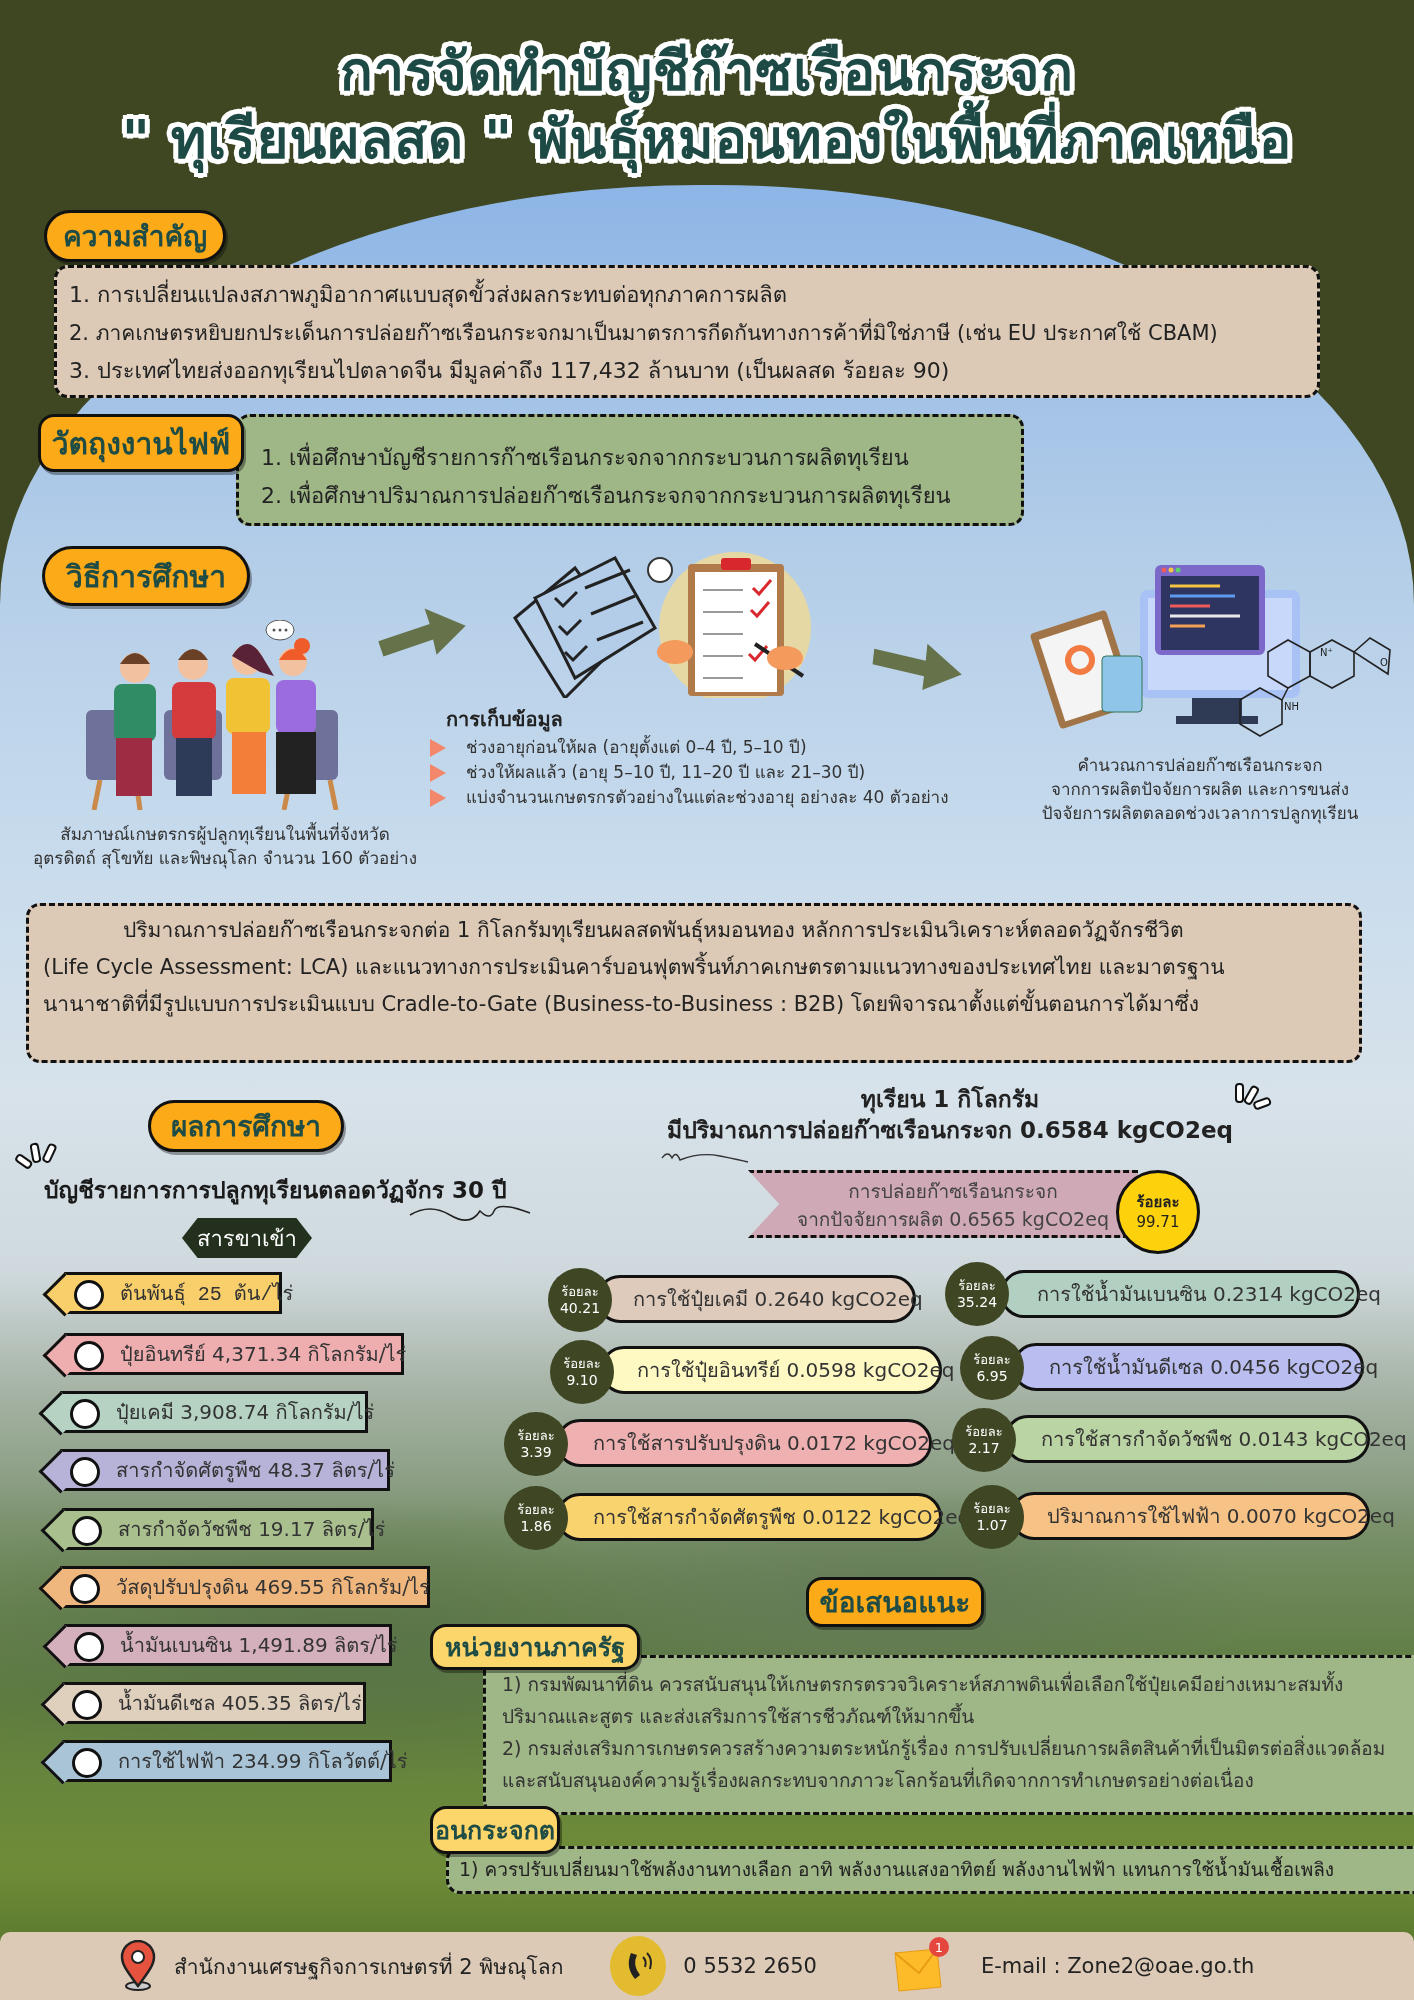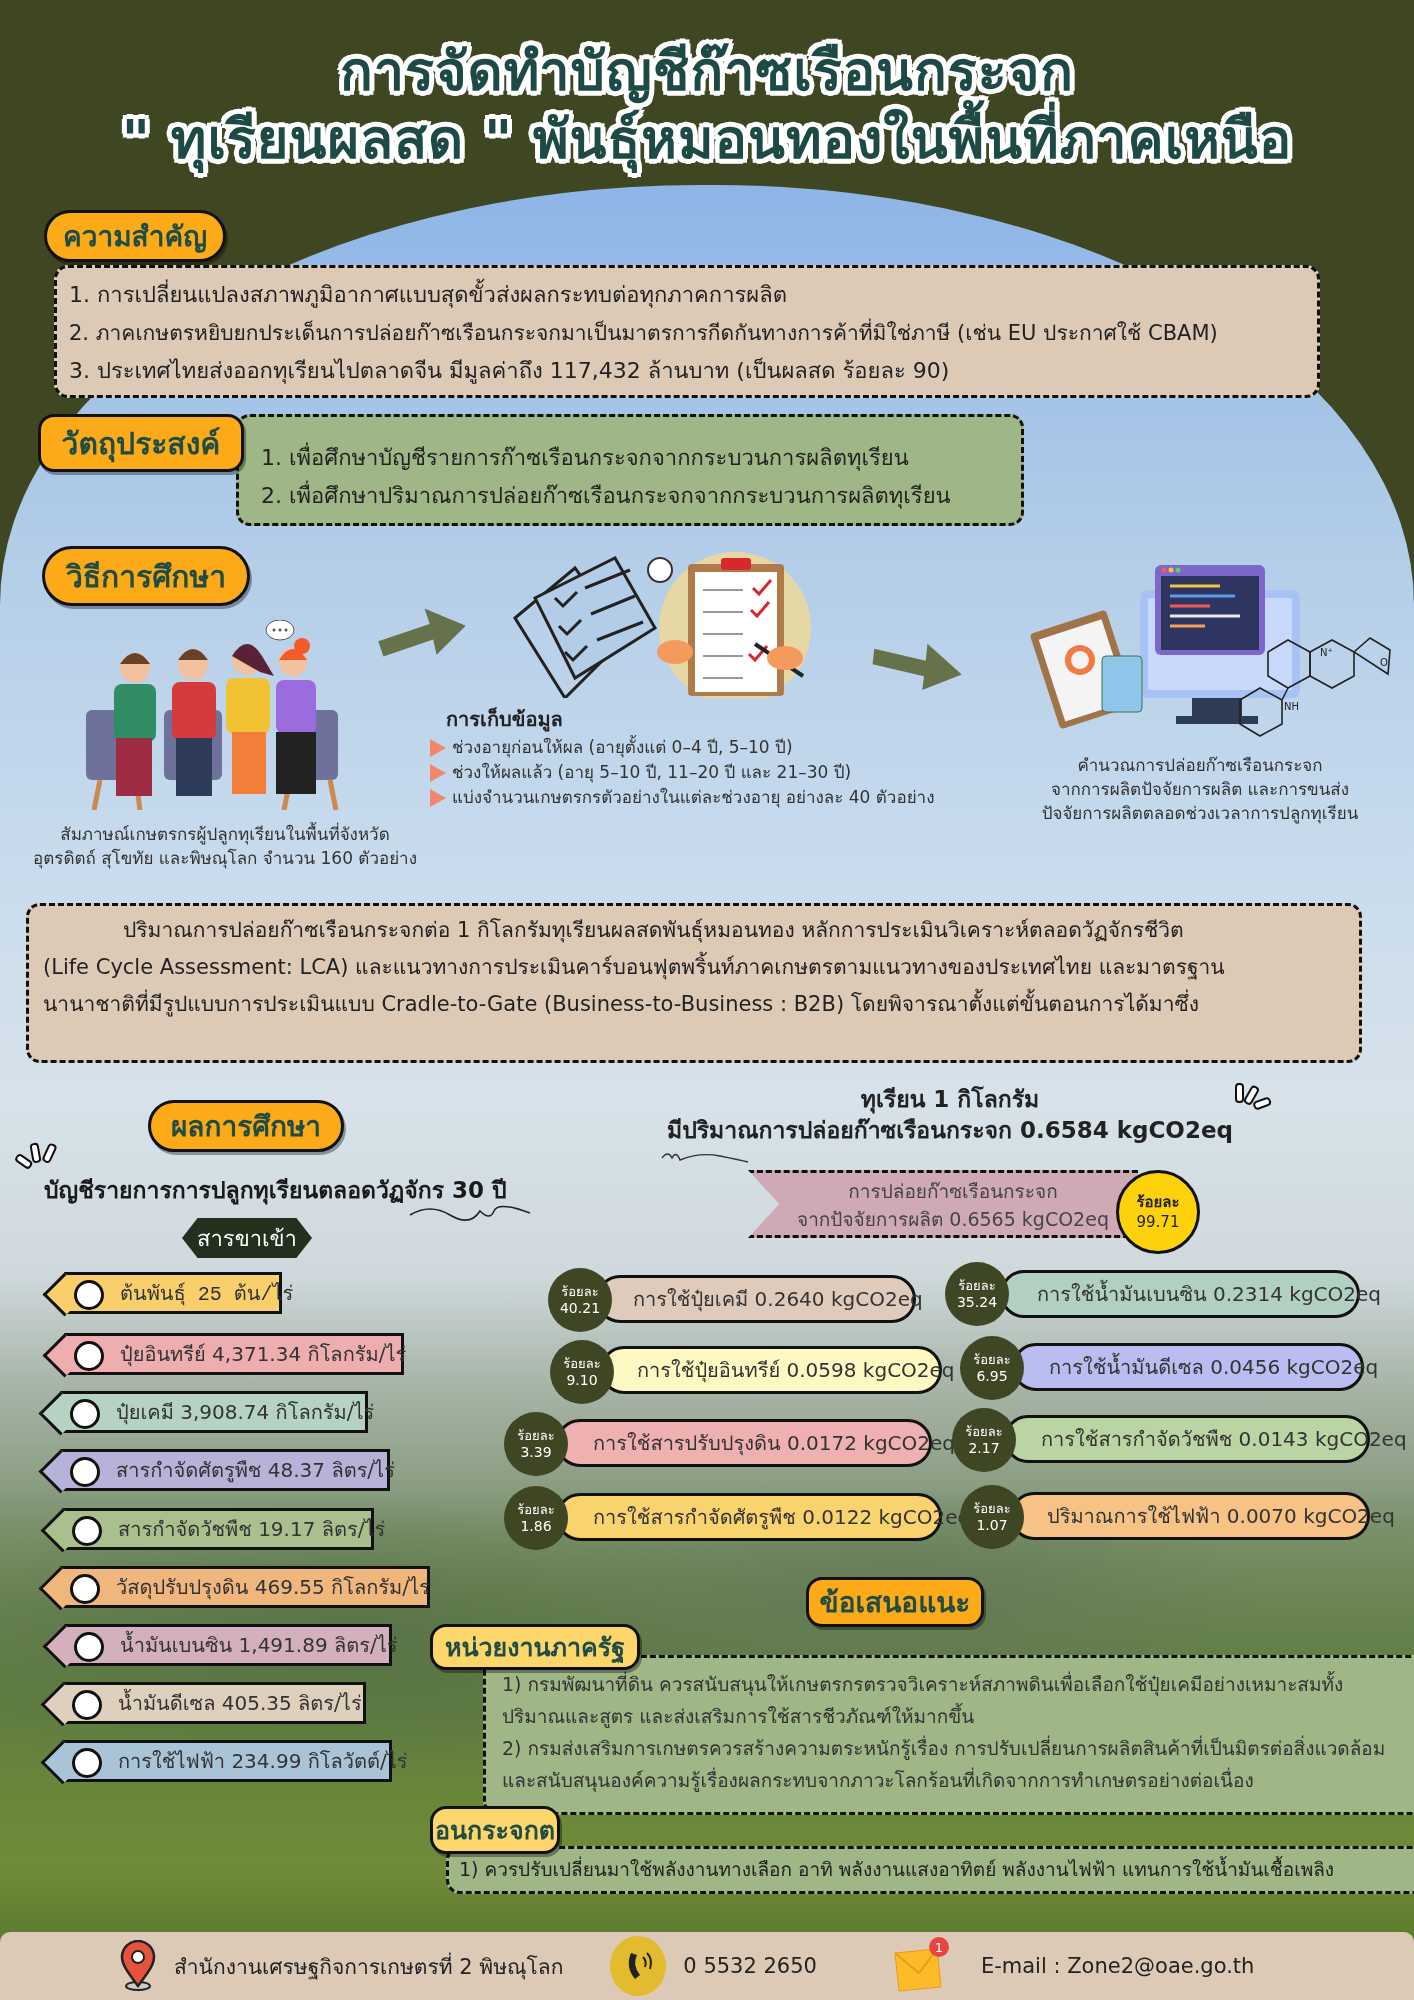--- a/index.html
+++ b/index.html
@@ -53,21 +53,21 @@
   .dashbox.green { background: #9fb687; }
 
   .list-line { white-space: nowrap; }
 
   
   .illus { position: absolute; }
   .caption { position: absolute; text-align: center; font-size: 17px; line-height: 24px; color: #333; }
   .arrow-shape { position: absolute; width: 100px; height: 60px; }
   .collect-title { position: absolute; left: 446px; top: 703px; font-size: 20px; font-weight: bold; color: #222; }
   .collect-list { position: absolute; left: 430px; top: 735px; font-size: 17px; line-height: 25px; color: #333; }
-  .collect-list .row { display: flex; align-items: center; gap: 6px; white-space: nowrap; }
+  .collect-list .row { display: flex; align-items: center; gap: 20px; white-space: nowrap; }
   .tri-icon { display: inline-block; width: 0; height: 0; border-top: 9px solid transparent; border-bottom: 9px solid transparent; border-left: 16px solid #f2876b; }
 
   
   .sub-head { position: absolute; font-size: 23px; font-weight: bold; color: #1a1a1a; white-space: nowrap; }
   .hex-tag {
     position: absolute; left: 182px; top: 1218px; width: 130px; height: 40px;
     background: #22301d; color: #fff; font-size: 22px; display: flex; align-items: center; justify-content: center;
     clip-path: polygon(12% 0, 88% 0, 100% 50%, 88% 100%, 12% 100%, 0 50%);
     outline: 2px solid #9bb08a;
   }
@@ -140,21 +140,21 @@
 </div>
 <div class="pill" style="left:44px; top:210px; width:182px; height:52px;">
   <span>ความสำคัญ</span>
 </div>
 
 <div class="dashbox green" style="left:236px; top:414px; width:788px; height:112px; padding:22px 22px;">
   <div class="list-line">1. เพื่อศึกษาบัญชีรายการก๊าซเรือนกระจกจากกระบวนการผลิตทุเรียน</div>
   <div class="list-line">2. เพื่อศึกษาปริมาณการปล่อยก๊าซเรือนกระจกจากกระบวนการผลิตทุเรียน</div>
 </div>
 <div class="pill" style="left:38px; top:414px; width:206px; height:58px; border-radius:16px; font-size:30px;">
-  <span>วัตถุประสงค์</span>
+  <span>วัตถุงงานไฟฟ์</span>
 </div>
 
 <div class="pill" style="left:42px; top:546px; width:208px; height:60px; border-radius:30px; font-size:30px;">
   <span>วิธีการศึกษา</span>
 </div>
 
 <svg class="illus" style="left:80px; top:620px;" width="290" height="190" viewBox="0 0 290 190">
   <rect x="6" y="90" width="58" height="70" rx="6" fill="#6e7199"></rect>
   <rect x="84" y="90" width="58" height="70" rx="6" fill="#6e7199"></rect>
   <rect x="200" y="90" width="58" height="70" rx="6" fill="#6e7199"></rect>

